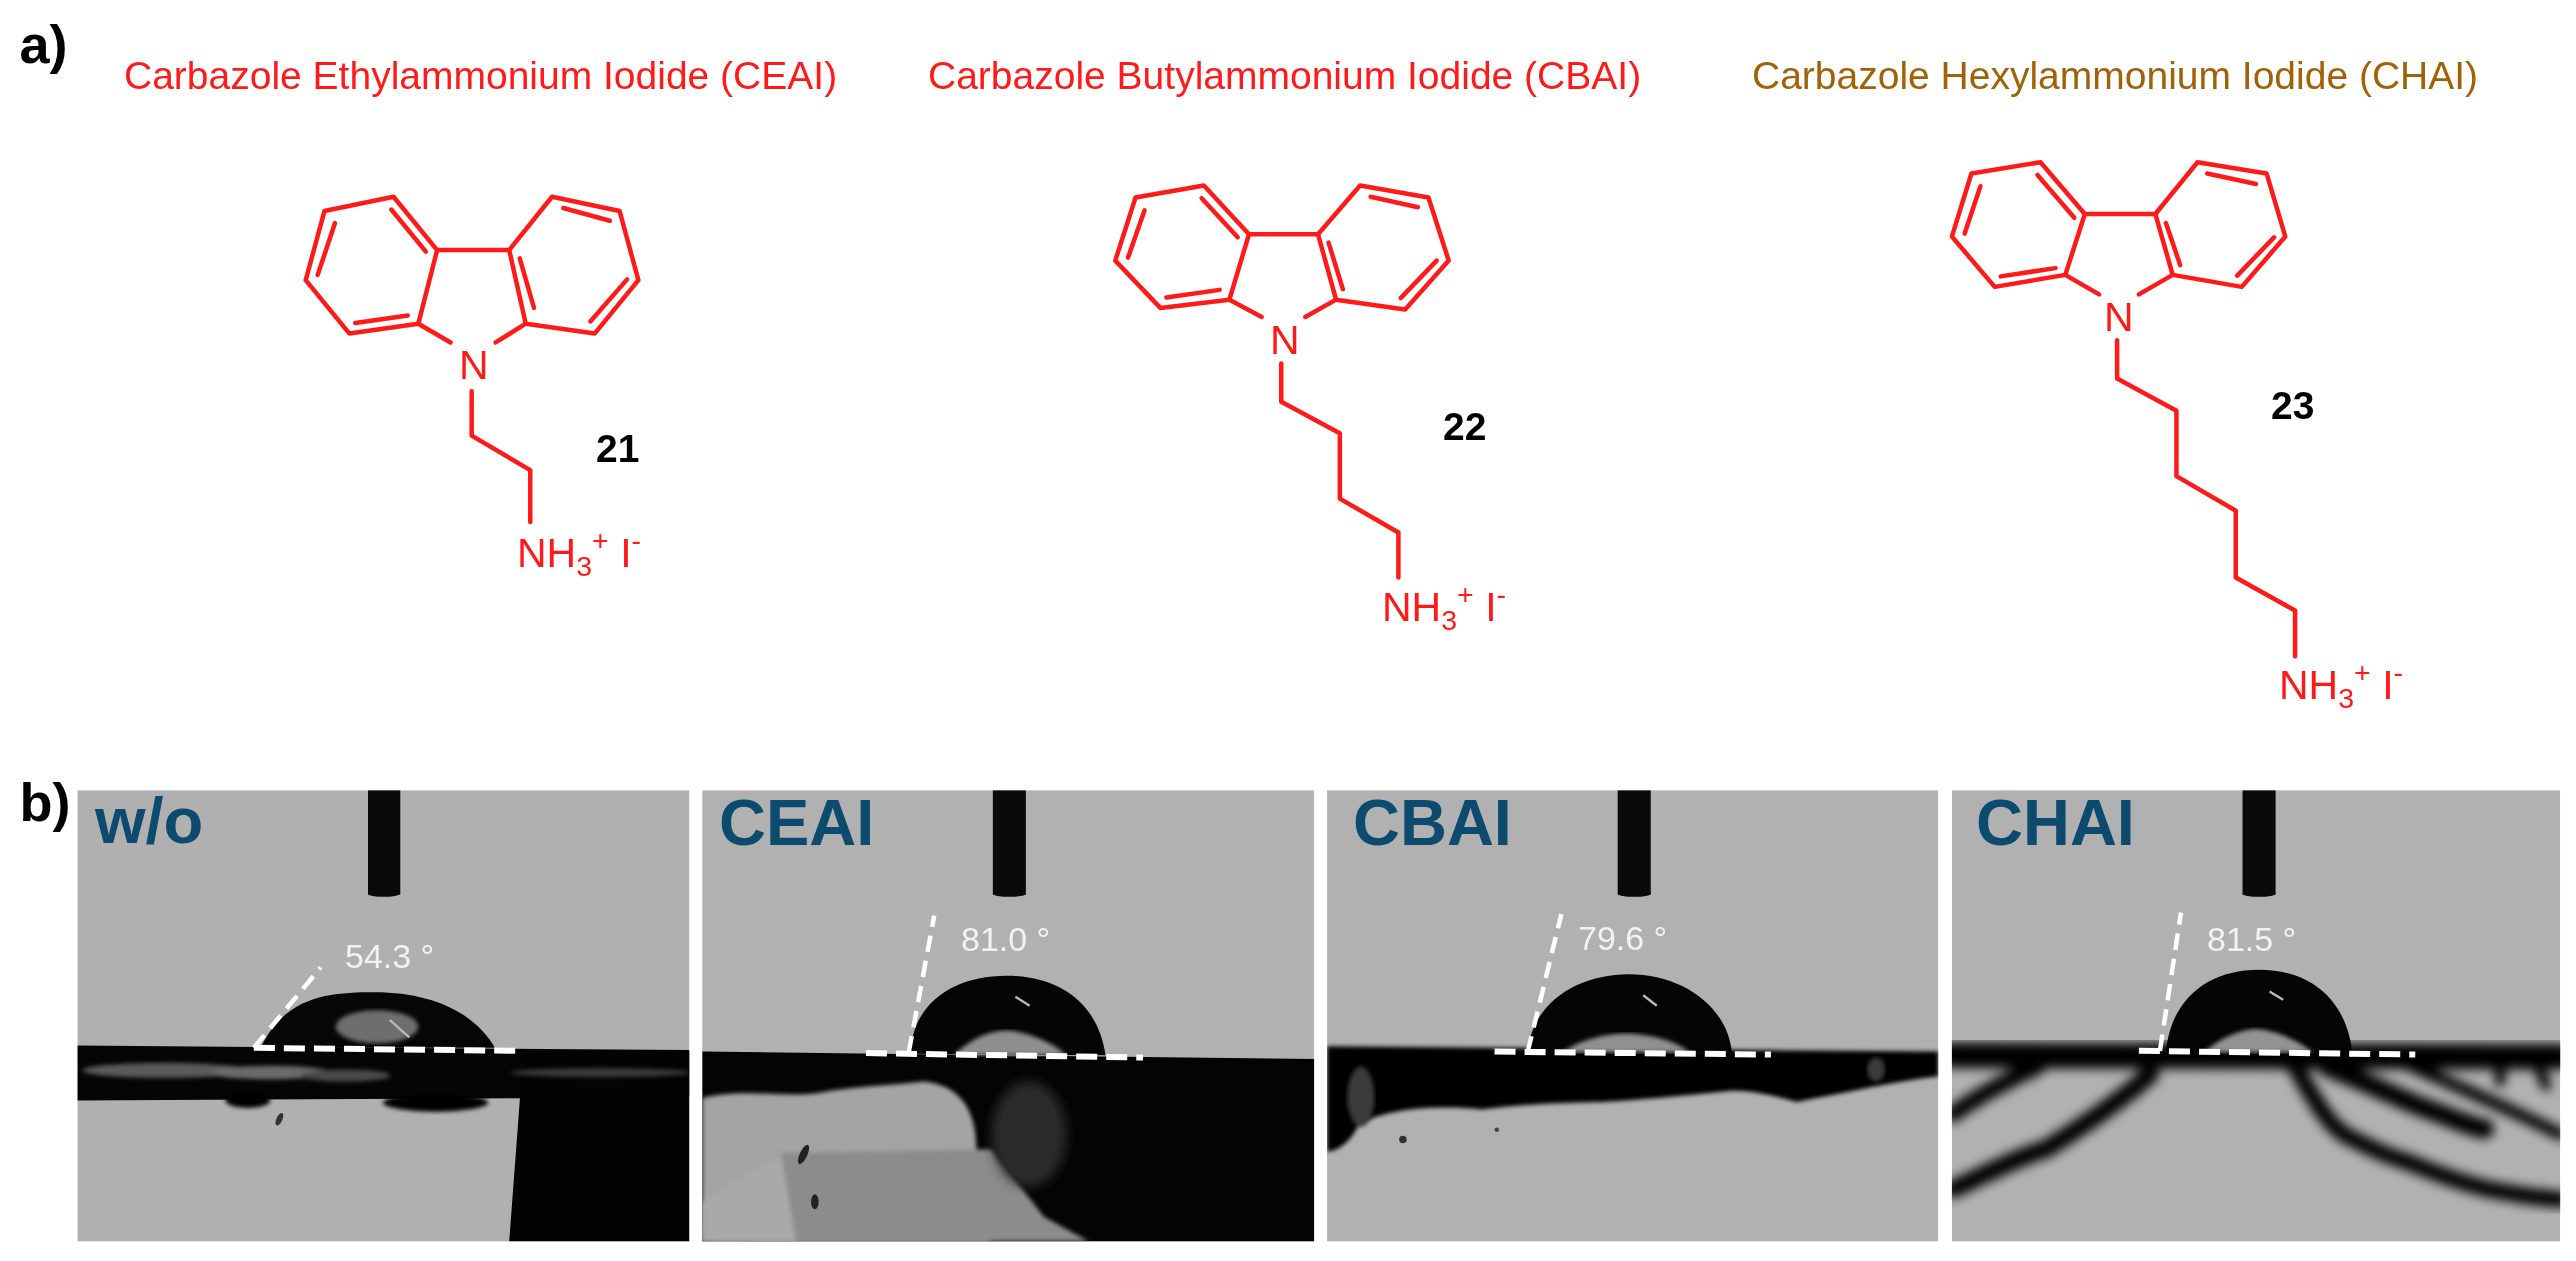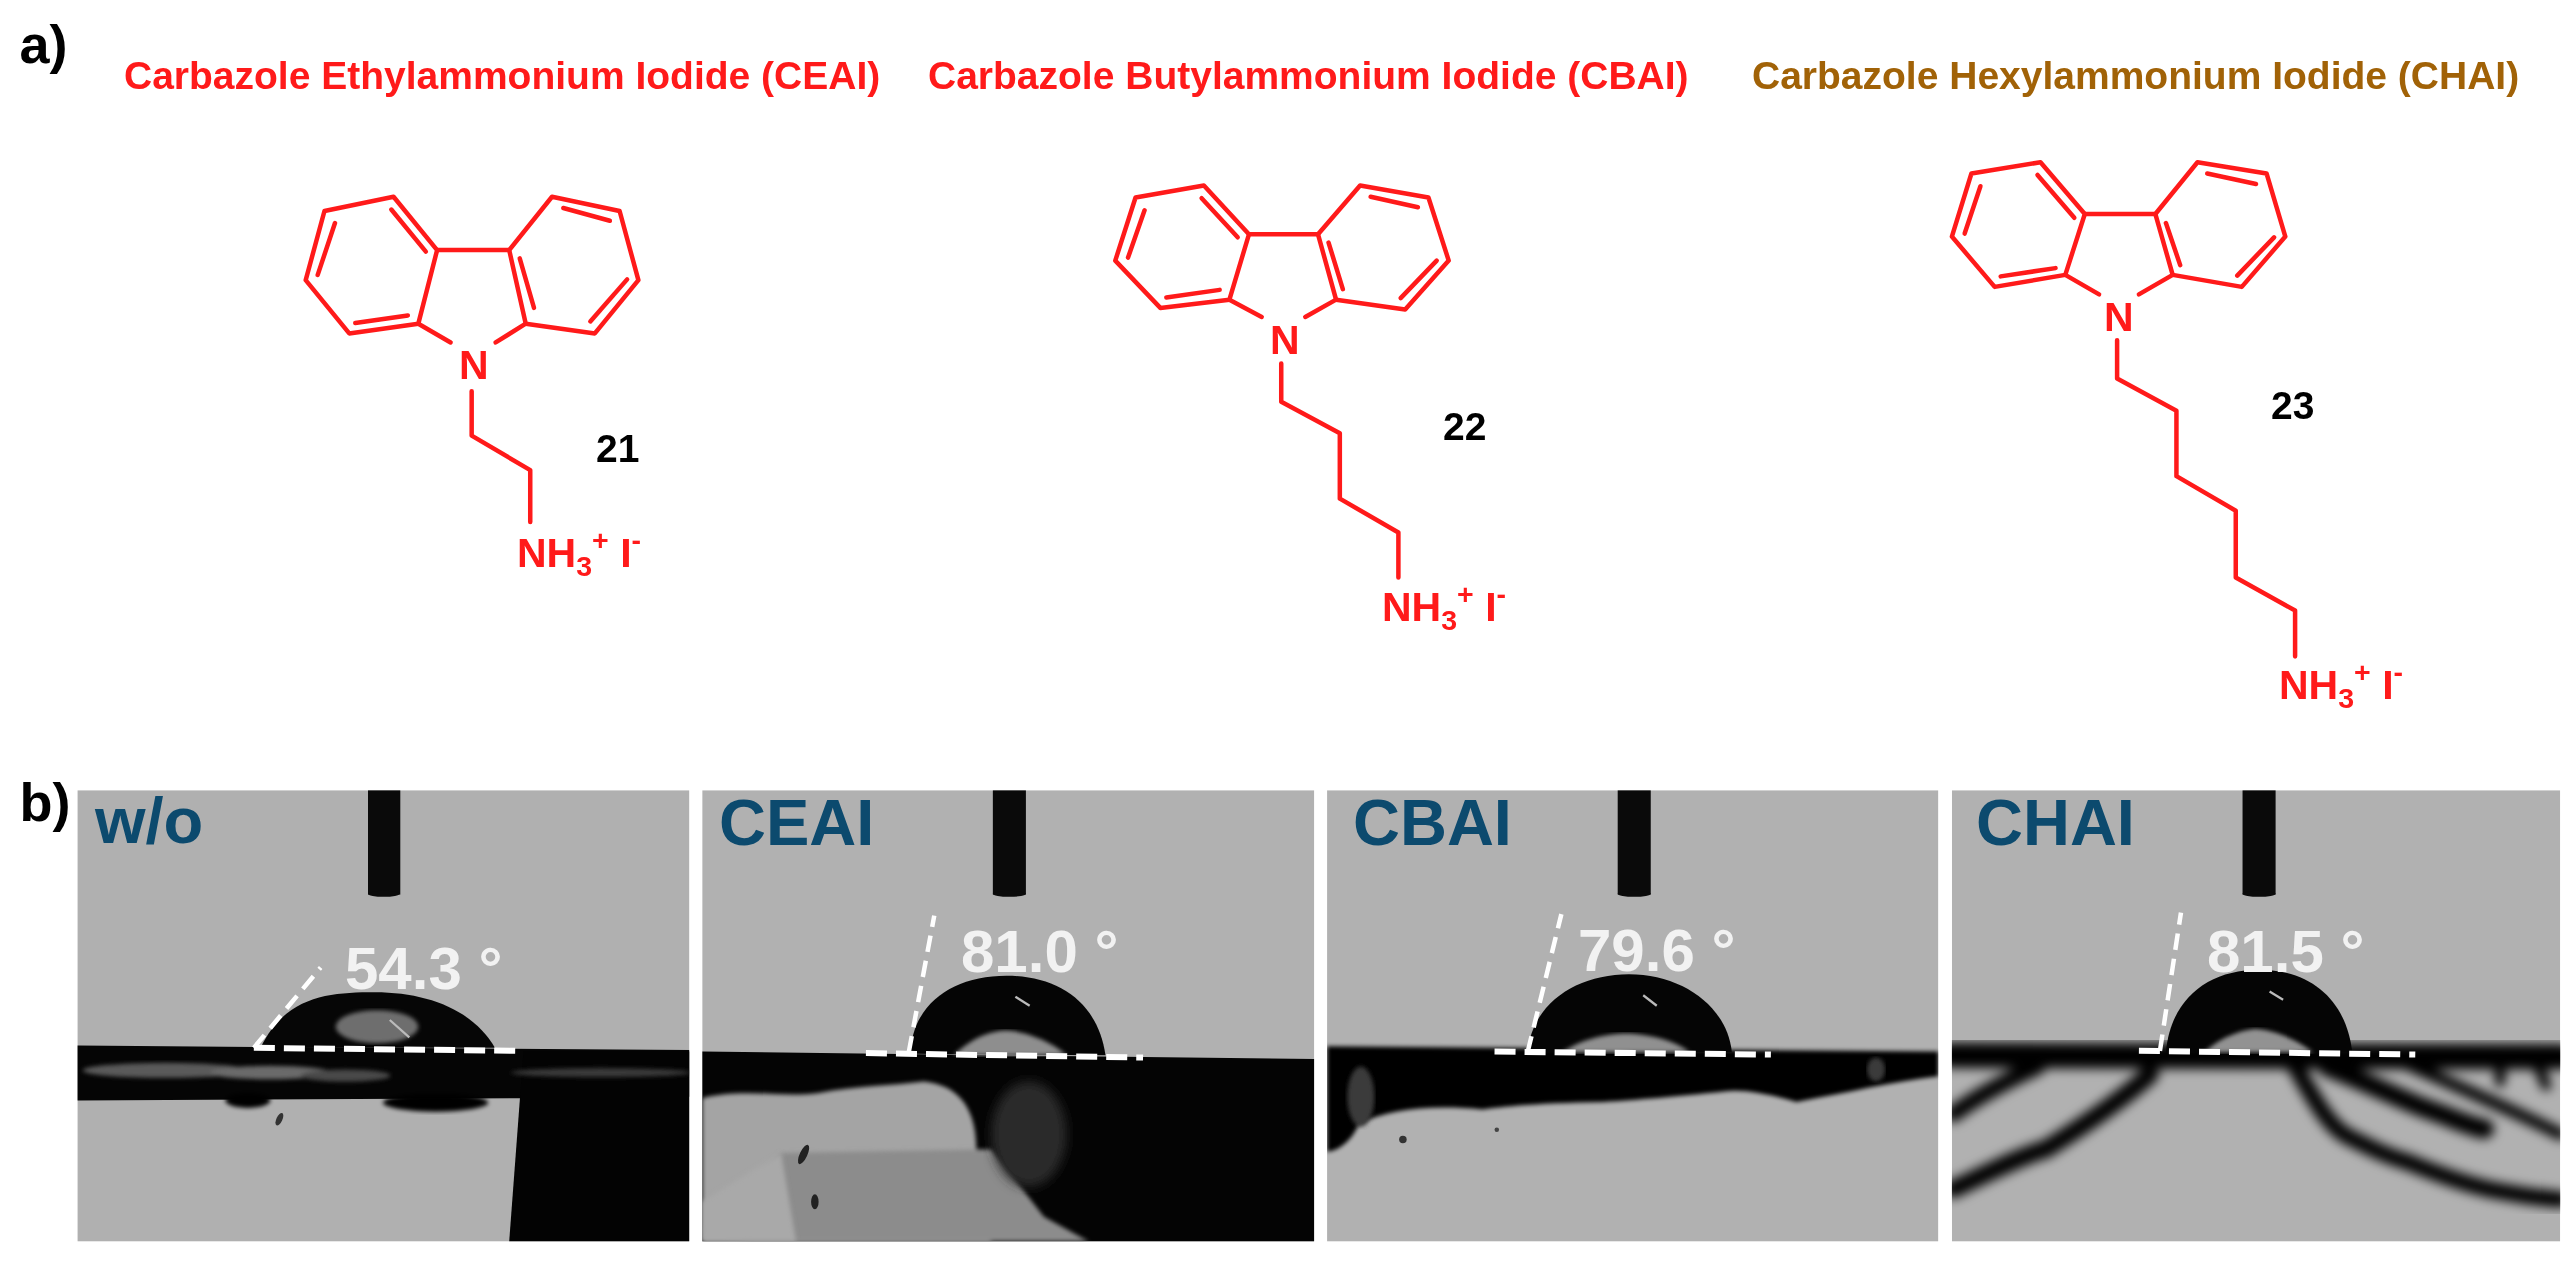--- a/index.html
+++ b/index.html
@@ -1,28 +1,28 @@
 <!DOCTYPE html>
 <html style="font-size:12px"><head>
 <meta charset="utf-8">
 <style>
   html, body { margin: 0; padding: 0; background: #ffffff; }
   body { width: 2576px; height: 1262px; position: relative; overflow: hidden;
          font-family: "Liberation Sans", sans-serif; }
-  .abs { position: absolute; font-weight: bold; }
+  .abs { position: absolute; }
   .panel-label { font-family: "Liberation Sans", sans-serif; font-weight: bold; font-size: 54px; color: #000; line-height: 1; }
   .compound-title { font-family: "Liberation Sans", sans-serif; font-size: 39px; line-height: 1; white-space: nowrap; }
   .compound-number { font-family: "Liberation Sans", sans-serif; font-weight: bold; font-size: 39px; color: #000; line-height: 1; }
   .formula { font-family: "Liberation Sans", sans-serif; font-size: 41px; line-height: 1; white-space: nowrap; }
   .formula sub { font-size: 28.5px; vertical-align: -9px; }
   .formula sup { font-size: 28.5px; vertical-align: 16.5px; }
   .n-atom { font-family: "Liberation Sans", sans-serif; font-size: 41px; line-height: 1; }
   svg.full { position: absolute; left: 0; top: 0; }
   .photo-label { font-family: "Liberation Sans", sans-serif; font-weight: bold; font-size: 65px; color: #0c4a6e; line-height: 1; }
-  .angle-label { font-family: "Liberation Sans", sans-serif; font-size: 60px; color: #f2f2f2; line-height: 1; white-space: nowrap; }
+  .angle-label { font-family: "Liberation Sans", sans-serif; font-size: 34px; color: #f2f2f2; line-height: 1; white-space: nowrap; }
 </style>
 </head>
 <body>
 
 <div class="abs panel-label" style="left:19.5px; top:16.5px;">a)</div>
 
 <div class="abs compound-title" style="left:124px; top:56px; color:#ff1a1a;">Carbazole Ethylammonium Iodide (CEAI)</div>
 <div class="abs compound-title" style="left:928px; top:56px; color:#ff1a1a;text-align:right;">Carbazole Butylammonium Iodide (CBAI)</div>
 <div class="abs compound-title" style="left:1752px; top:56px; color:#a16207;">Carbazole Hexylammonium Iodide (CHAI)</div>
 

